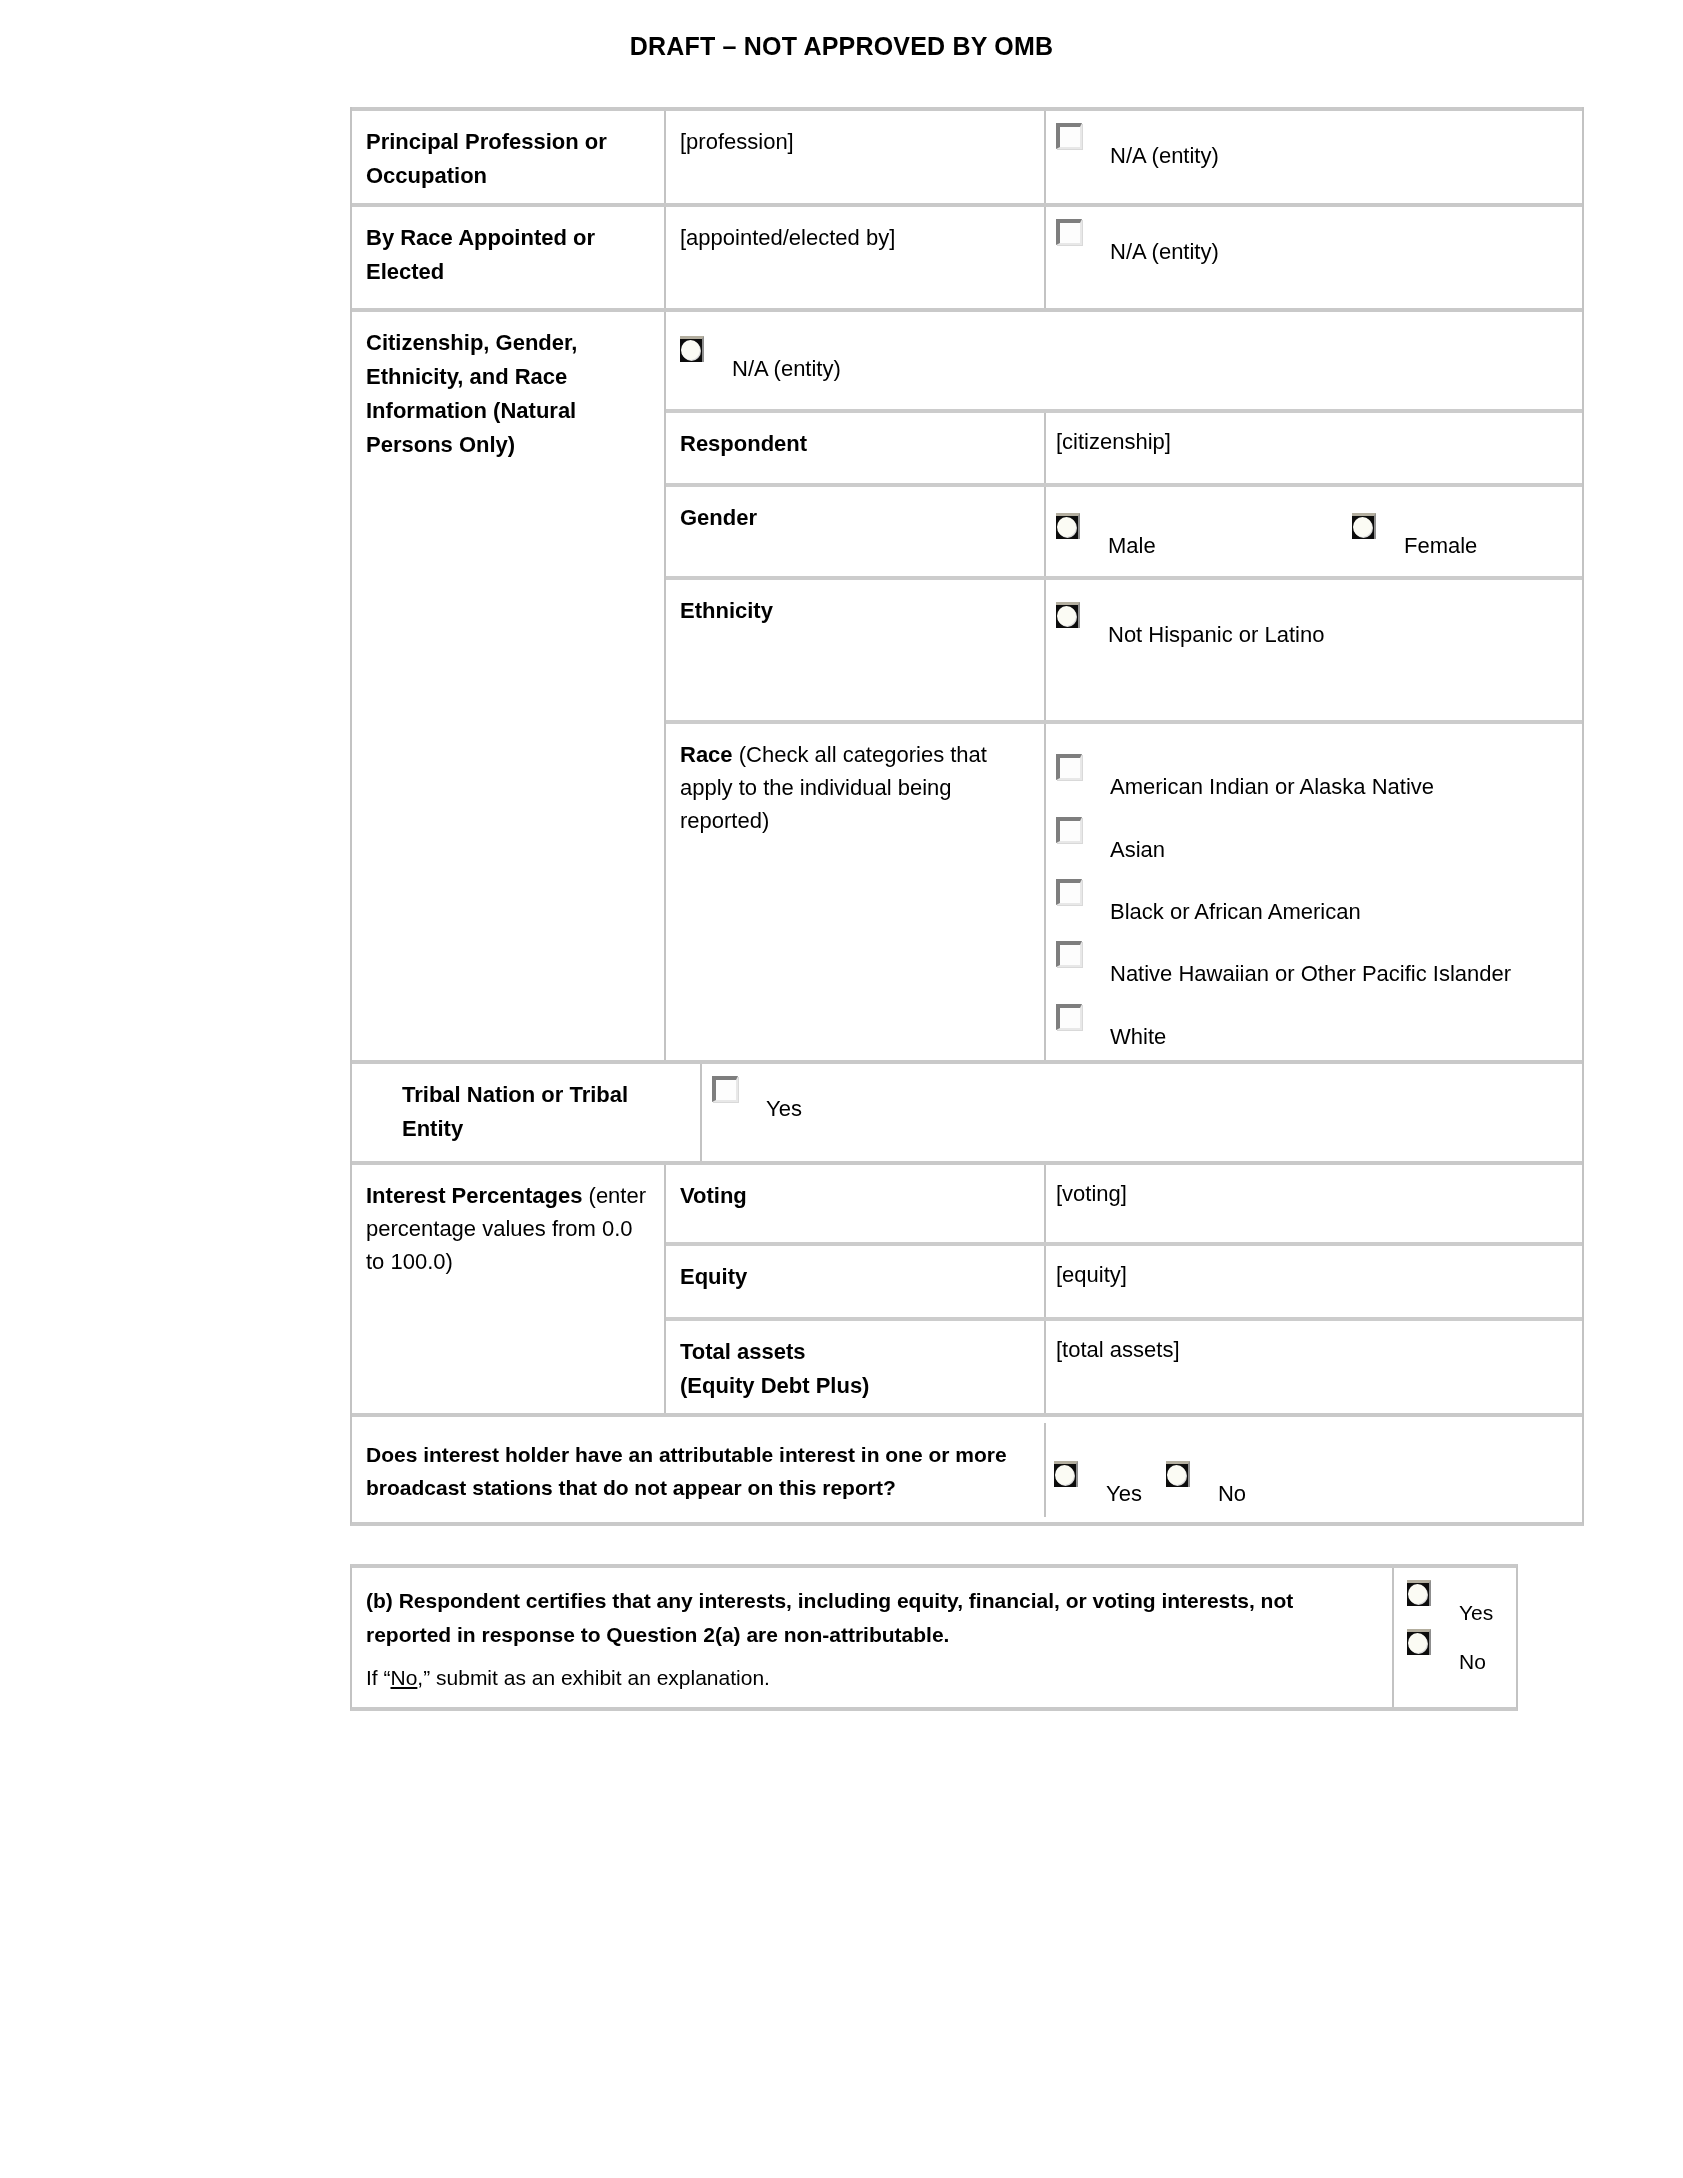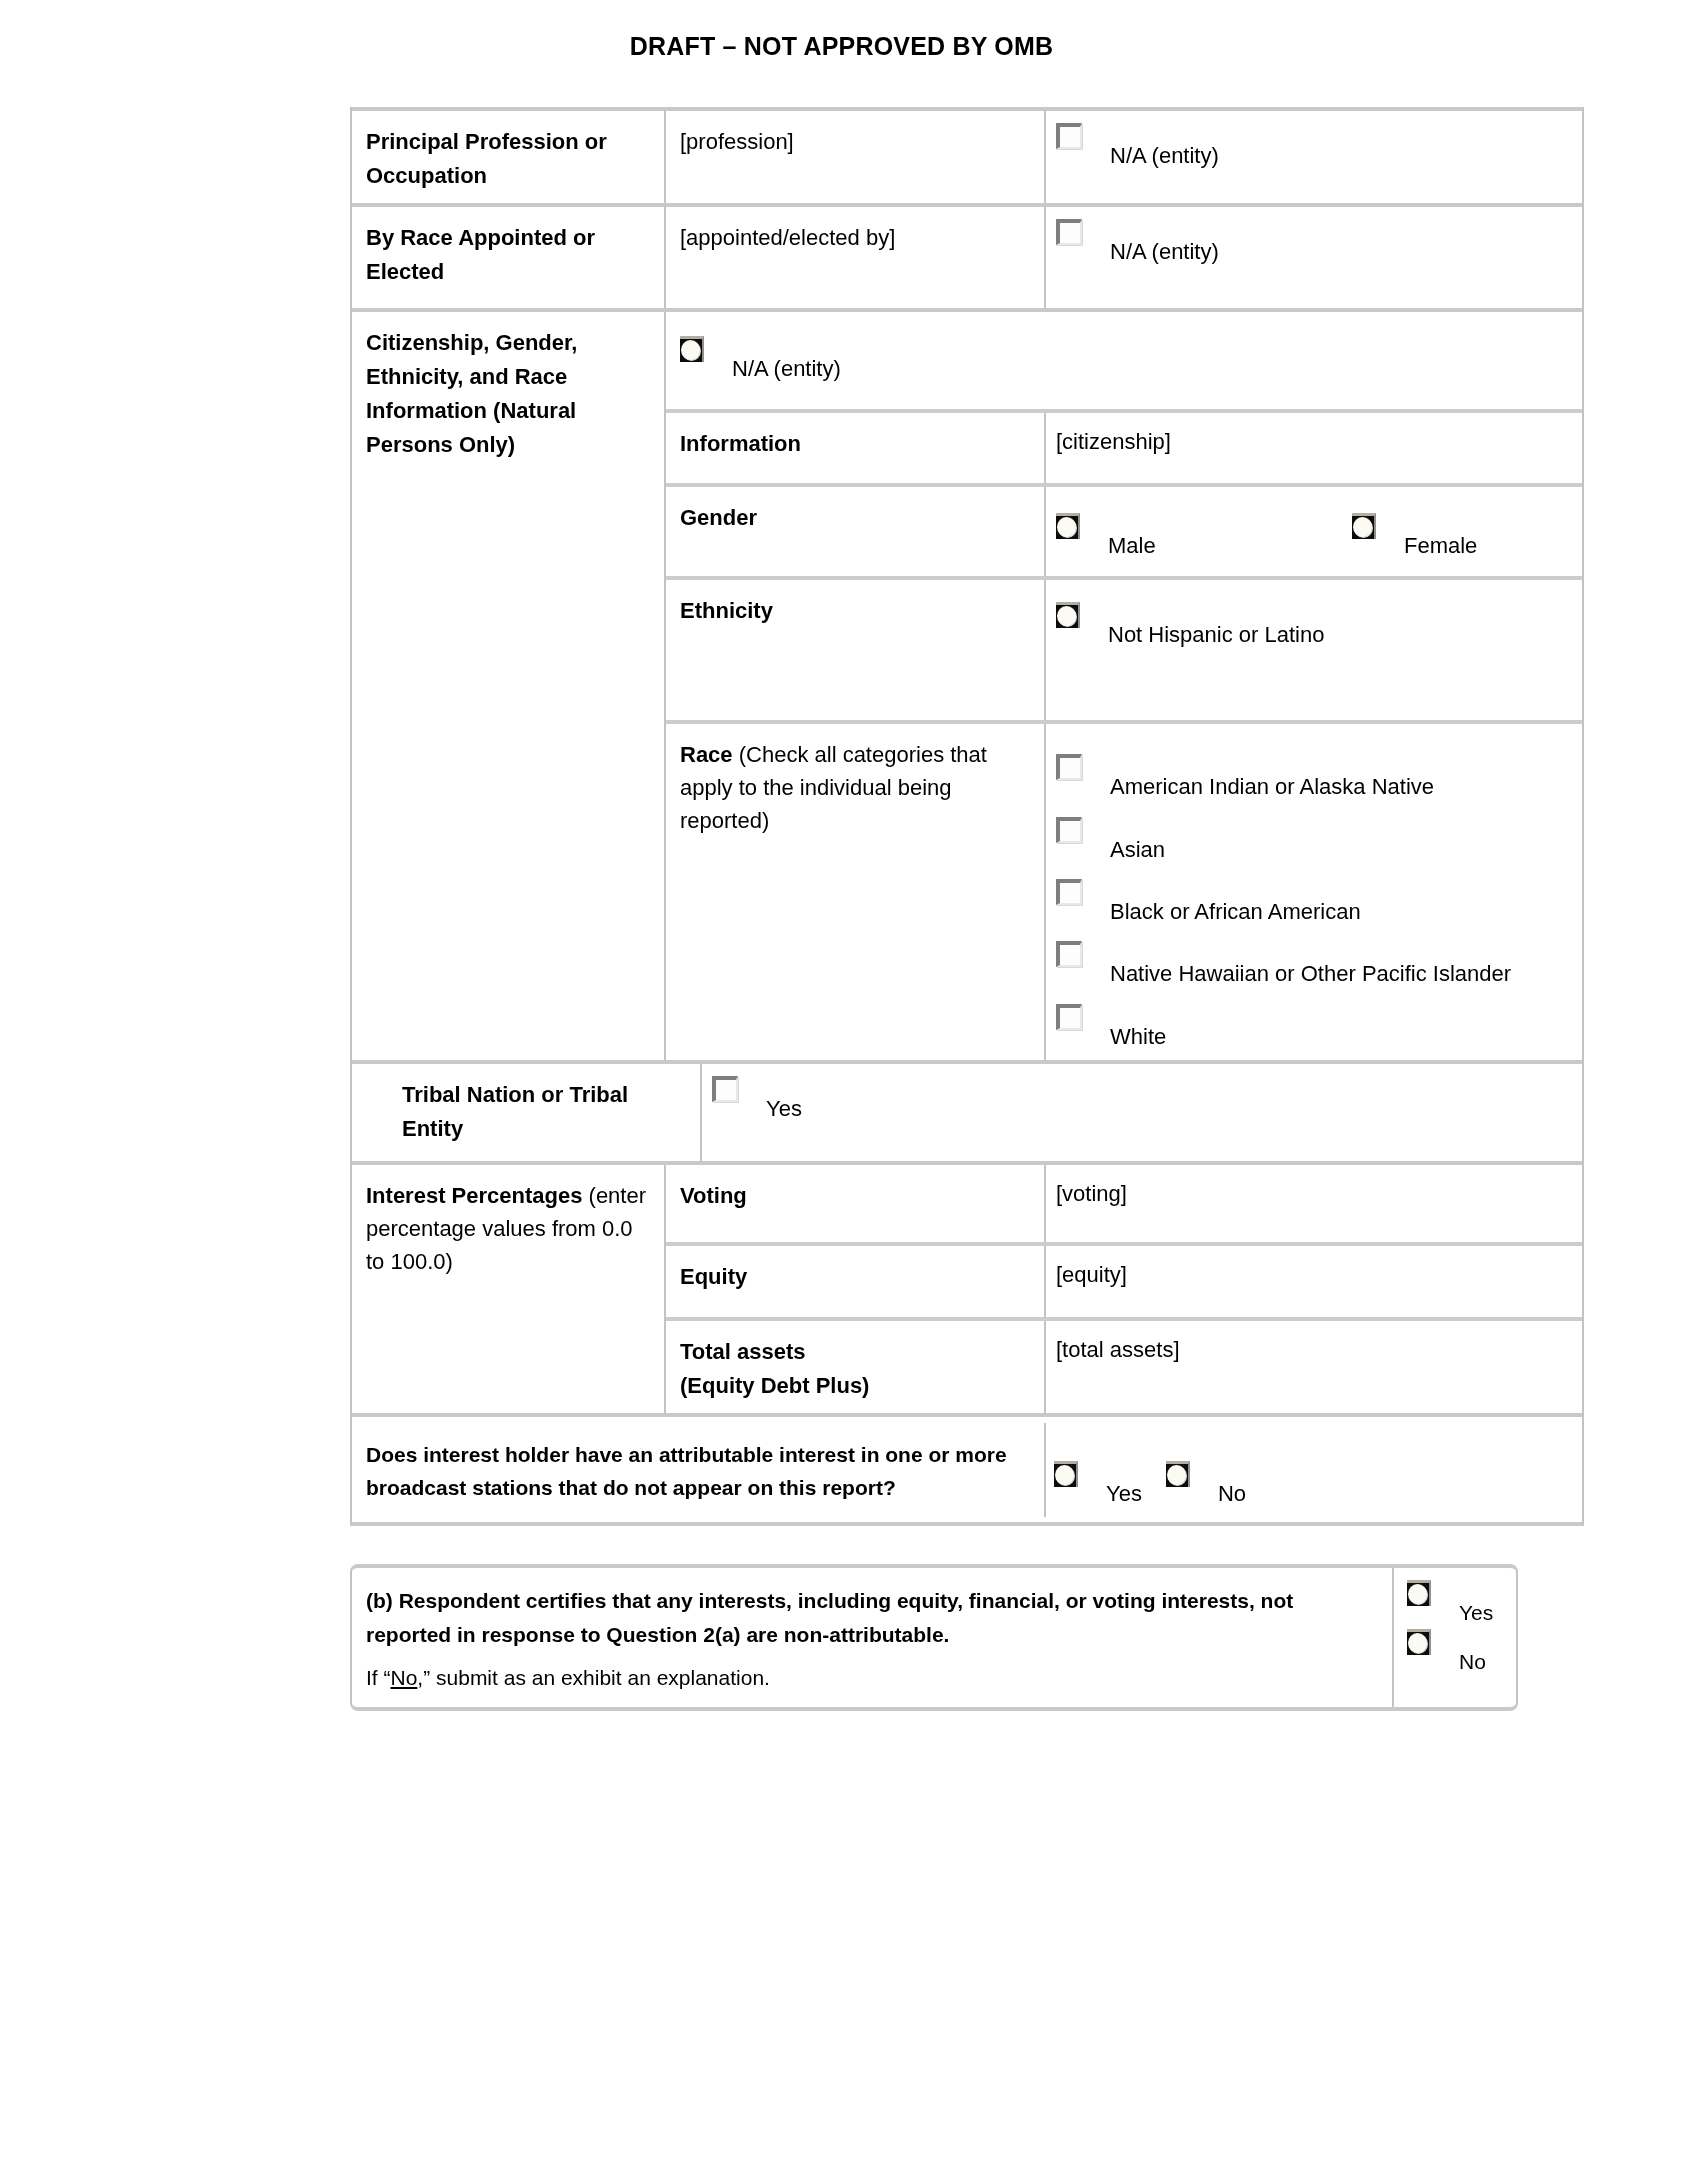--- a/index.html
+++ b/index.html
@@ -87,21 +87,21 @@
   .ethnicity-cell { padding-top: 22px; }
   .race-cell { padding-top: 30px; }
   .attrib-cell { padding-top: 38px; padding-left: 8px; }
   .tribal-cell { flex: 1 1 auto; border-left: 2px solid #c3c3c3; padding: 12px 10px 10px 10px; }
 
   
   .cert-box {
     position: absolute; left: 350px; top: 1564px; width: 1168px; min-height: 135px;
     border-left: 2px solid #c3c3c3; border-right: 2px solid #c3c3c3;
     border-top: 4px solid #c9c9c9; border-bottom: 4px solid #c9c9c9;
-    display: flex; font-size: 21px; border-radius: 8px;
+    display: flex; font-size: 21px;
   }
   .cert-text { flex: 1 1 auto; padding: 16px 26px 14px 14px; }
   .cert-statement { font-weight: bold; line-height: 1.6; }
   .cert-note { margin-top: 12px; line-height: 1.4; }
   .cert-note .u { text-decoration: underline; }
   .cert-opts { flex: 0 0 124px; border-left: 2px solid #c3c3c3; padding: 12px 0 8px 13px; }
   .cert-opts .opt + .opt { margin-top: 4px; }
 </style>
 </head>
 <body>
@@ -141,21 +141,21 @@
         <div class="subrow sr-na">
           <div class="sfull" style="padding-top:24px;">
             <div class="opt">
               <span class="radio"></span>
               <span class="lbl">N/A (entity)</span>
             </div>
           </div>
         </div>
 
         <div class="subrow sr-citizenship">
-          <div class="sc1 blabel">Information</div>
+          <div class="sc1 blabel">Respondent</div>
           <div class="sc2 val">[citizenship]</div>
         </div>
 
         <div class="subrow sr-gender">
           <div class="sc1 blabel">Gender</div>
           <div class="sc2 gender-cell">
             <div class="opt gender-male">
               <span class="radio"></span>
               <span class="lbl">Male</span>
             </div>

